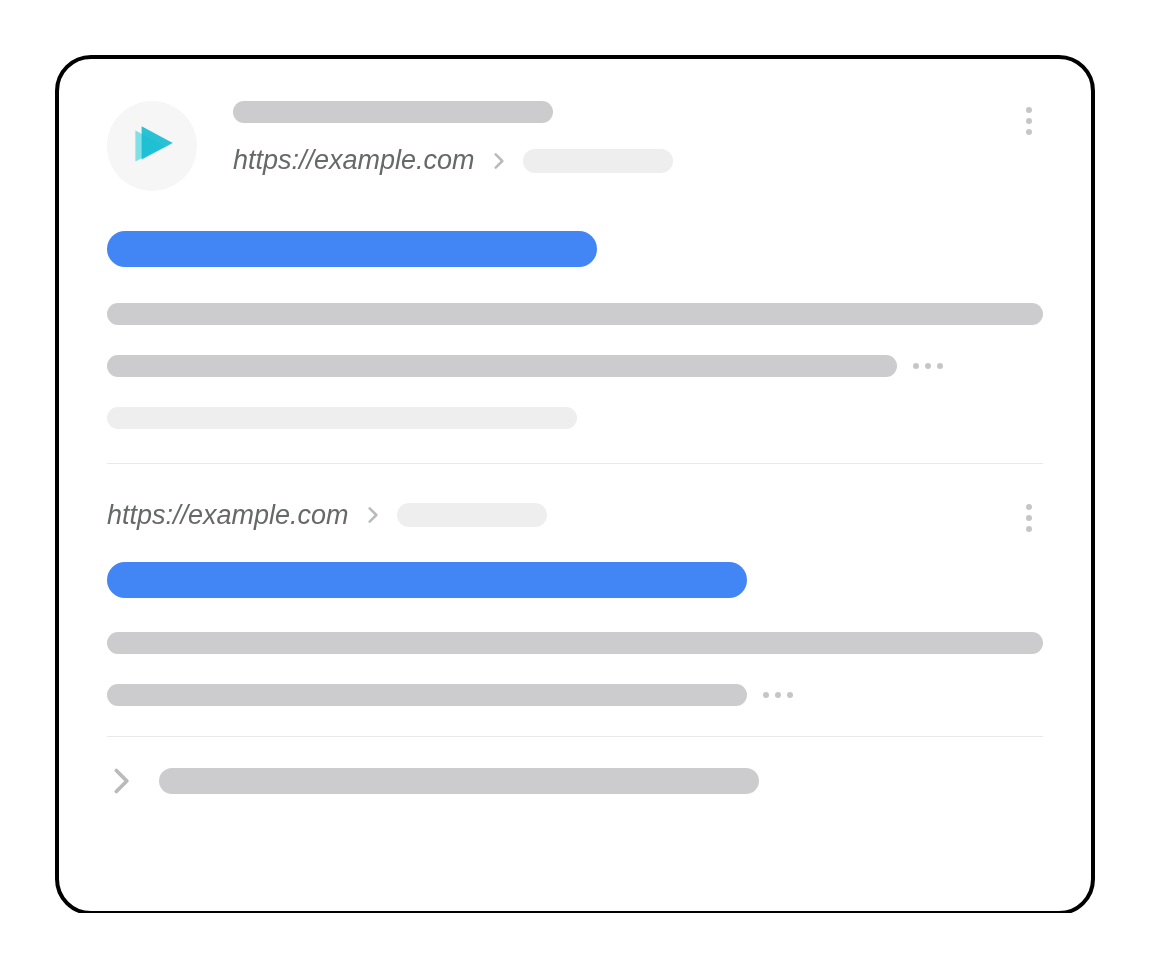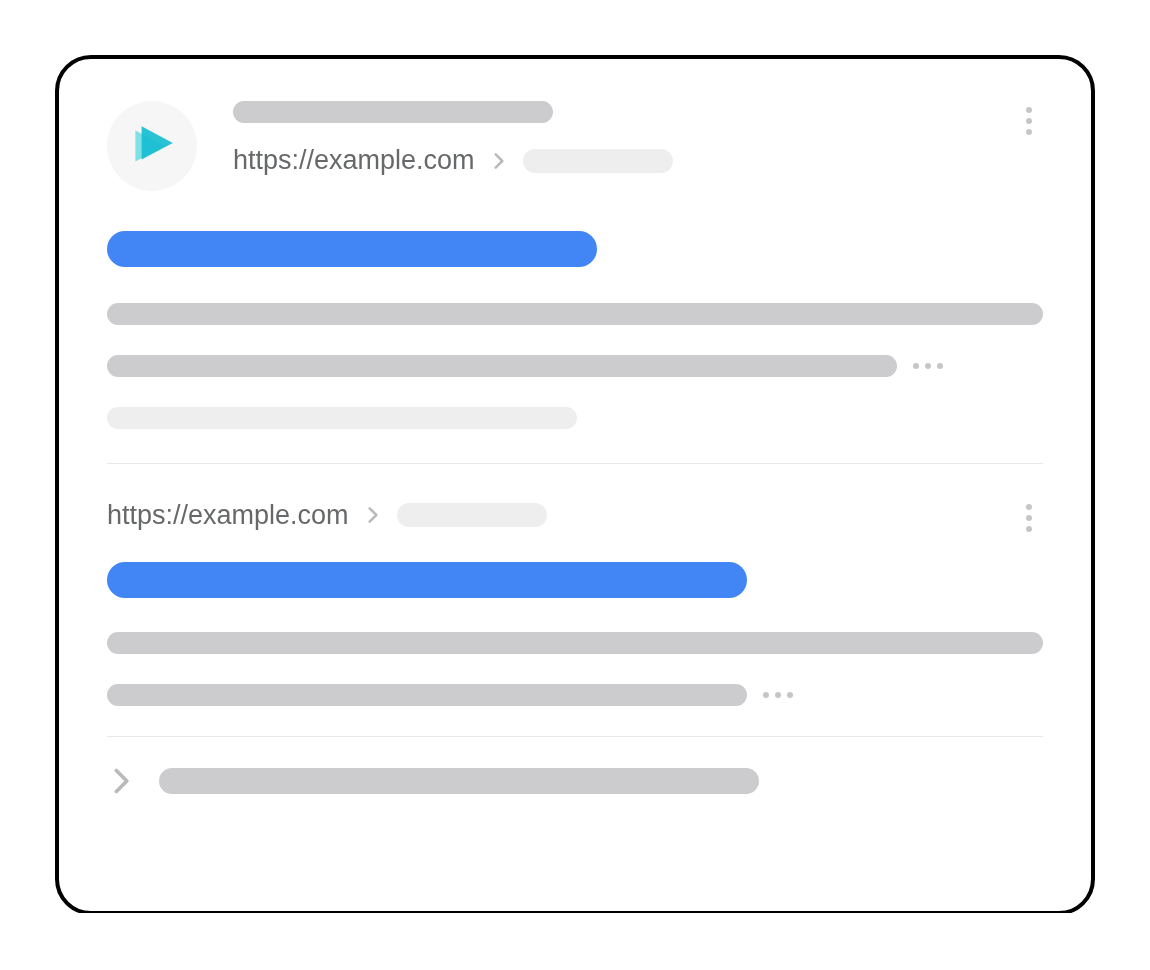--- a/index.html
+++ b/index.html
@@ -1,17 +1,17 @@
 <!DOCTYPE html>
 <html><head>
 <meta charset="utf-8">
 <style>
   * { box-sizing: border-box; }
   html, body { margin:0; padding:0; background:#fff; font-family:Arial,Helvetica,sans-serif; }
-  .canvas { width:1150px; height:913px; position:relative; }
+  .canvas { width:1150px; height:913px; position:relative;font-style:italic; }
   .card {
     position:absolute; left:55px; top:55px; width:1040px; height:860px;
     background:#fff; border:4px solid #000; border-radius:36px;
     padding:42px 48px 0 48px; overflow:hidden;
   }
 
   .header { display:flex; align-items:flex-start; }
   .favicon {
     width:90px; height:90px; border-radius:50%; background:#f6f6f6;
     display:flex; align-items:center; justify-content:center; flex:0 0 auto;

